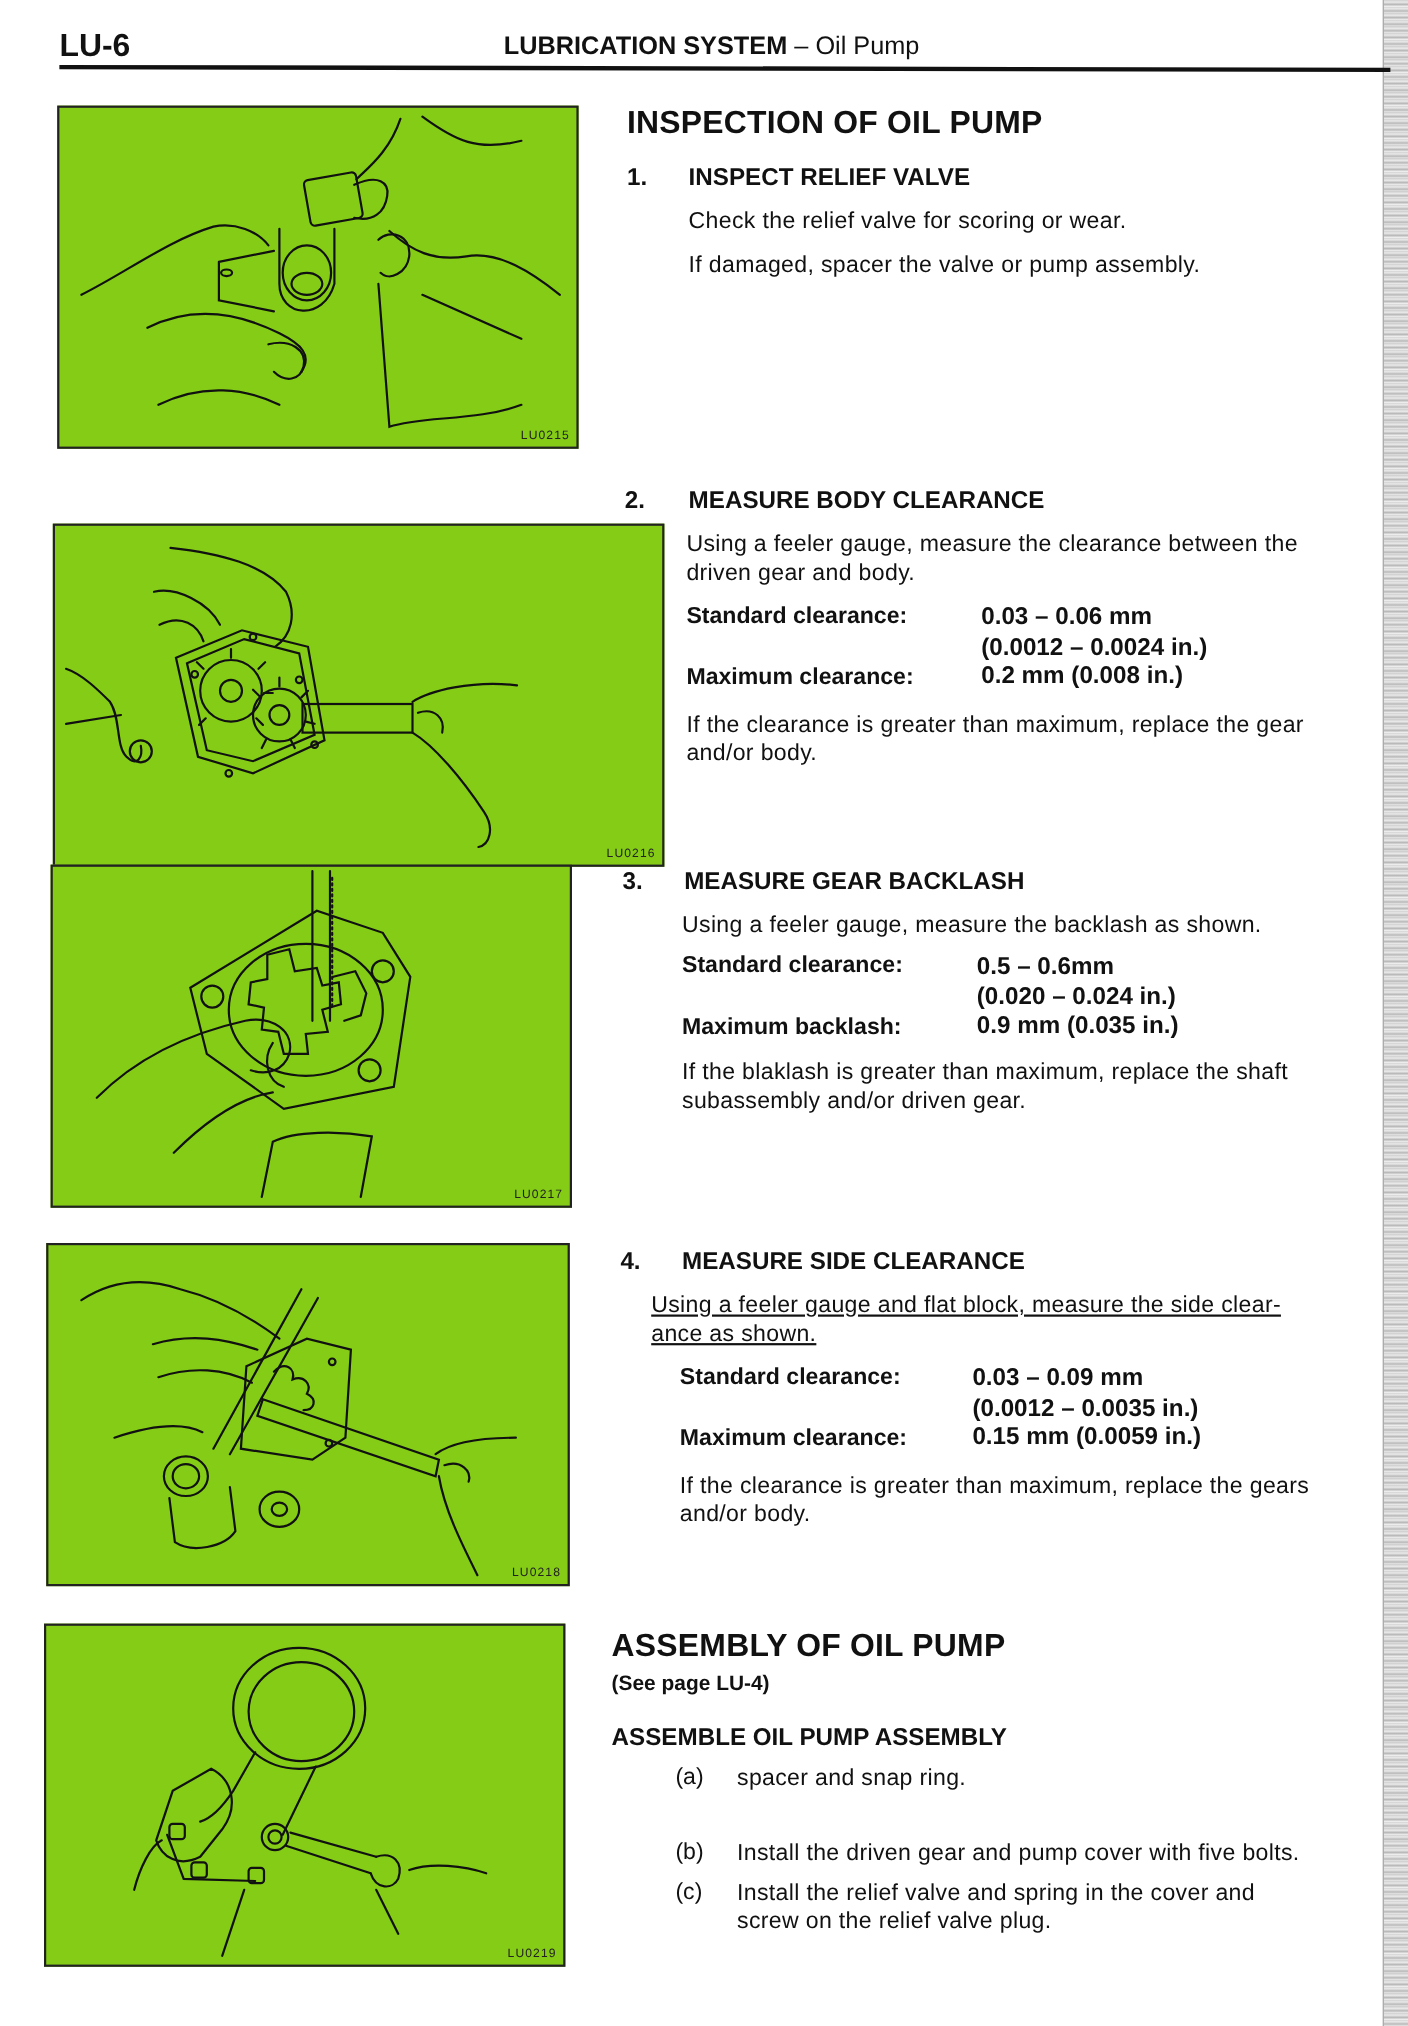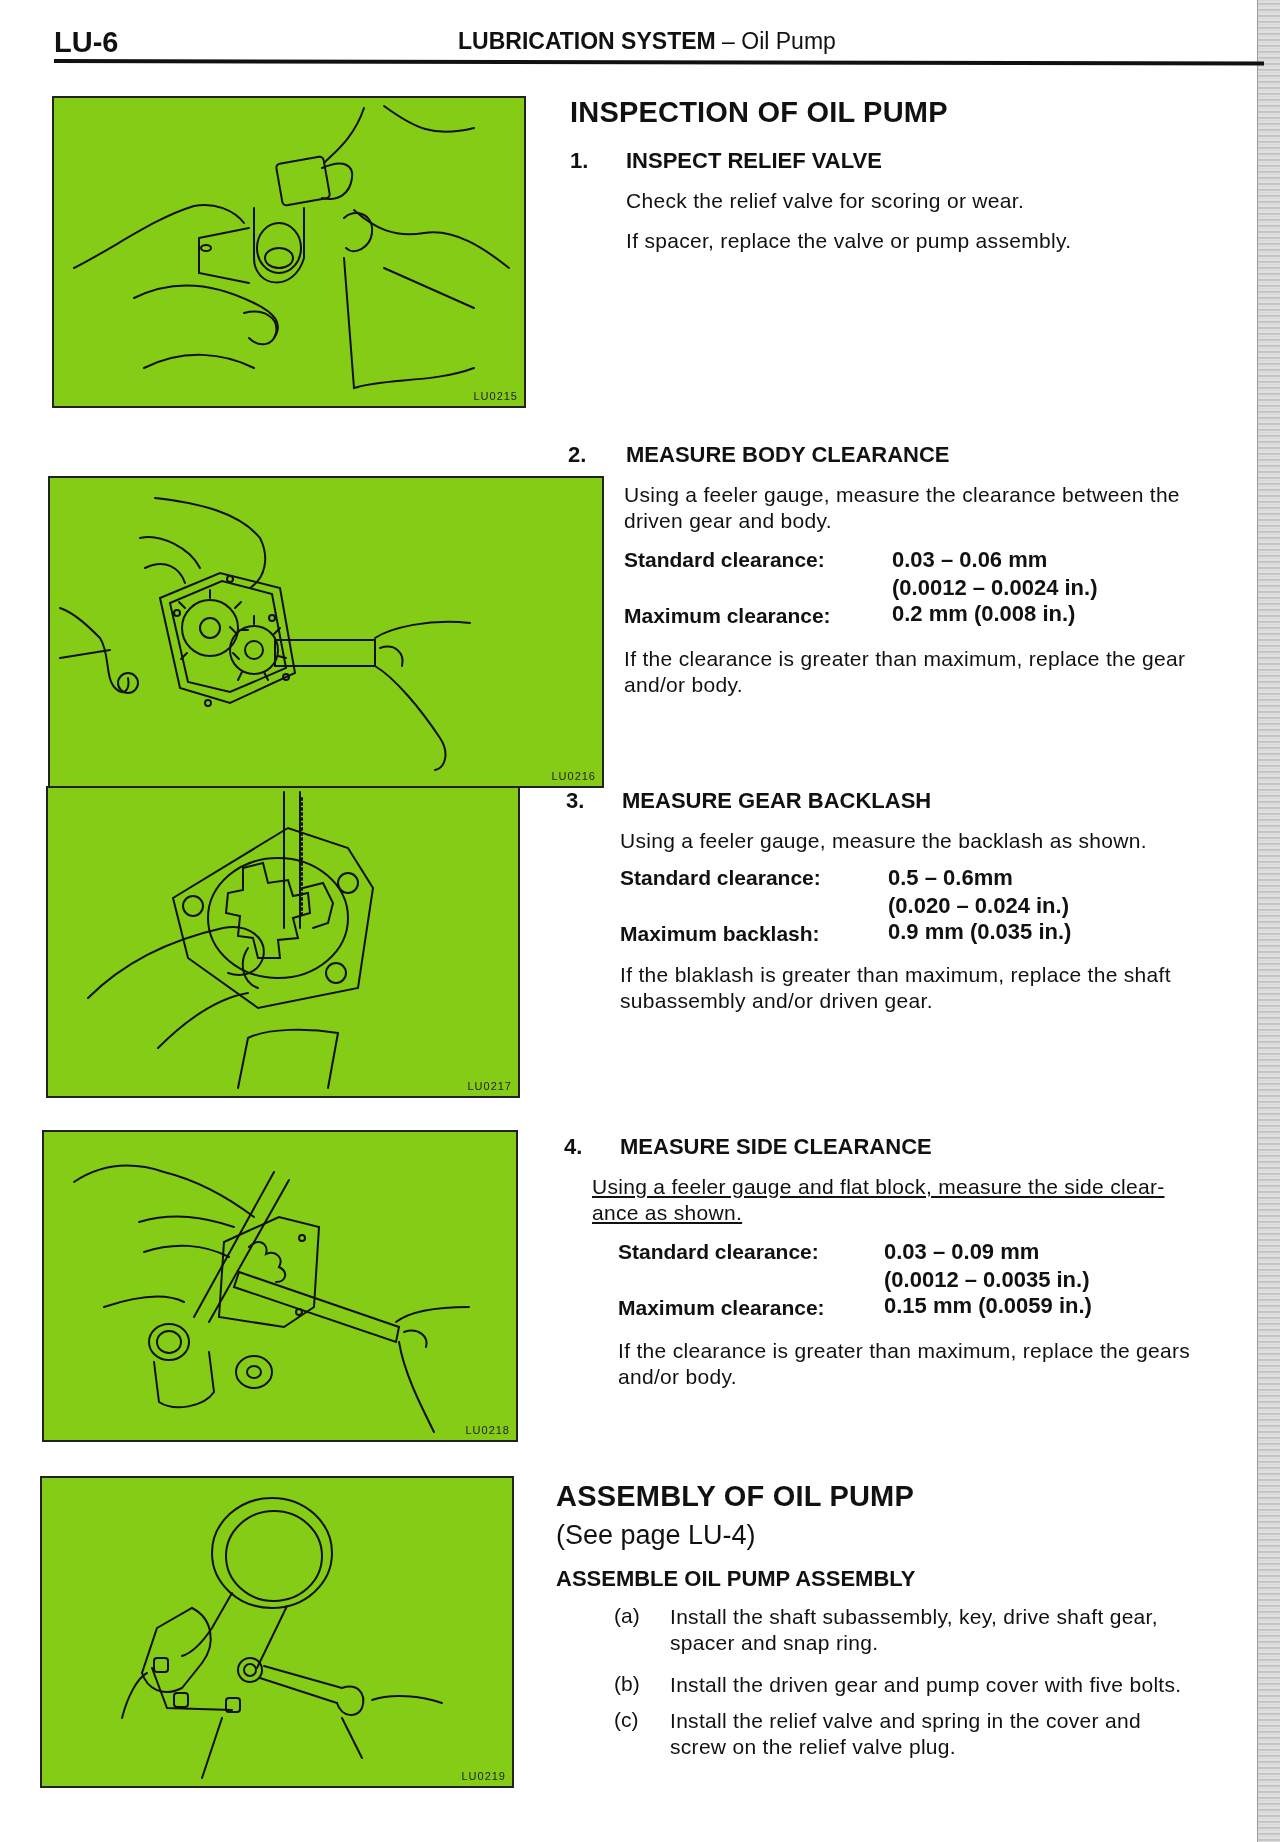--- a/index.html
+++ b/index.html
@@ -46,21 +46,21 @@
     .para {
       position: absolute; font-size: 21px; line-height: 26px; white-space: nowrap; letter-spacing: 0.3px;
     }
     .spec-label {
       position: absolute; font-size: 21px; font-weight: bold; white-space: nowrap;
     }
     .spec-value {
       position: absolute; font-size: 22px; font-weight: bold; white-space: nowrap; line-height: 28px;
     }
     .subref {
-      position: absolute; font-size: 27px; font-weight: normal; white-space: nowrap;
+      position: absolute; font-size: 19px; font-weight: bold; white-space: nowrap;
     }
     .sub-heading {
       position: absolute; font-size: 22px; font-weight: bold; white-space: nowrap;
     }
     .item-label {
       position: absolute; font-size: 21px; white-space: nowrap;
     }
   </style>
 </head>
 <body>
@@ -186,21 +186,21 @@
 </div>
 
 <div class="section-title" style="left:570px;top:96px;">INSPECTION OF OIL PUMP</div>
 
 <span class="step-num" style="left:570px;top:148px;">1.</span>
 <span class="step-title" style="left:626px;top:148px;">INSPECT RELIEF VALVE</span>
 <div class="para" style="left:626px;top:188px;">
   <div>Check the relief valve for scoring or wear.</div>
 </div>
 <div class="para" style="left:626px;top:228px;">
-  <div>If spacer, replace the valve or pump assembly.</div>
+  <div>If damaged, spacer the valve or pump assembly.</div>
 </div>
 
 <span class="step-num" style="left:568px;top:442px;">2.</span>
 <span class="step-title" style="left:626px;top:442px;">MEASURE BODY CLEARANCE</span>
 <div class="para" style="left:624px;top:482px;">
   <div>Using a feeler gauge, measure the clearance between the</div>
   <div>driven gear and body.</div>
 </div>
 <span class="spec-label" style="left:624px;top:548px;">Standard clearance:</span>
 <div class="spec-value" style="left:892px;top:546px;">
@@ -248,21 +248,20 @@
   <div>If the clearance is greater than maximum, replace the gears</div>
   <div>and/or body.</div>
 </div>
 
 <div class="section-title" style="left:556px;top:1480px;">ASSEMBLY OF OIL PUMP</div>
 <div class="subref" style="left:556px;top:1520px;">(See page LU-4)</div>
 <div class="sub-heading" style="left:556px;top:1566px;">ASSEMBLE OIL PUMP ASSEMBLY</div>
 
 <span class="item-label" style="left:614px;top:1604px;">(a)</span>
 <div class="para" style="left:670px;top:1604px;">
-  <div>Install the shaft subassembly, key, drive shaft gear,</div>
   <div>spacer and snap ring.</div>
 </div>
 
 <span class="item-label" style="left:614px;top:1672px;">(b)</span>
 <div class="para" style="left:670px;top:1672px;">
   <div>Install the driven gear and pump cover with five bolts.</div>
 </div>
 
 <span class="item-label" style="left:614px;top:1708px;">(c)</span>
 <div class="para" style="left:670px;top:1708px;">

